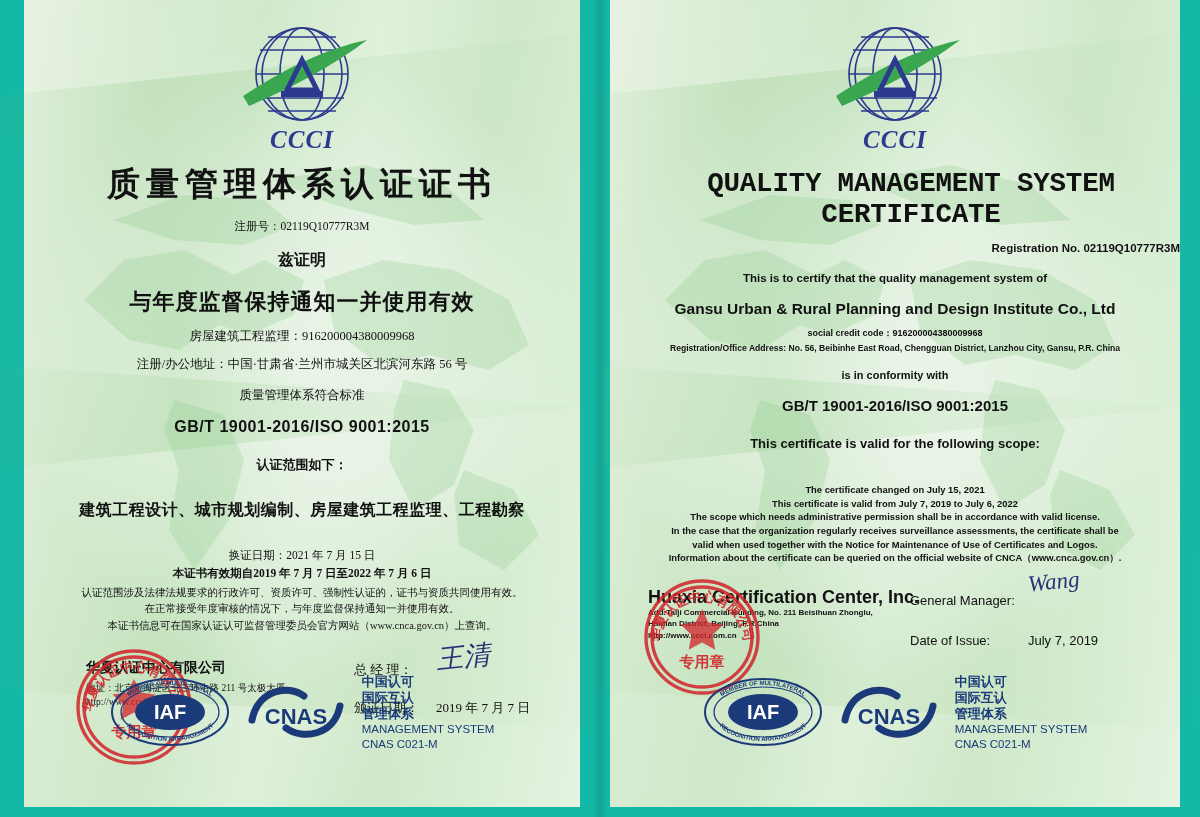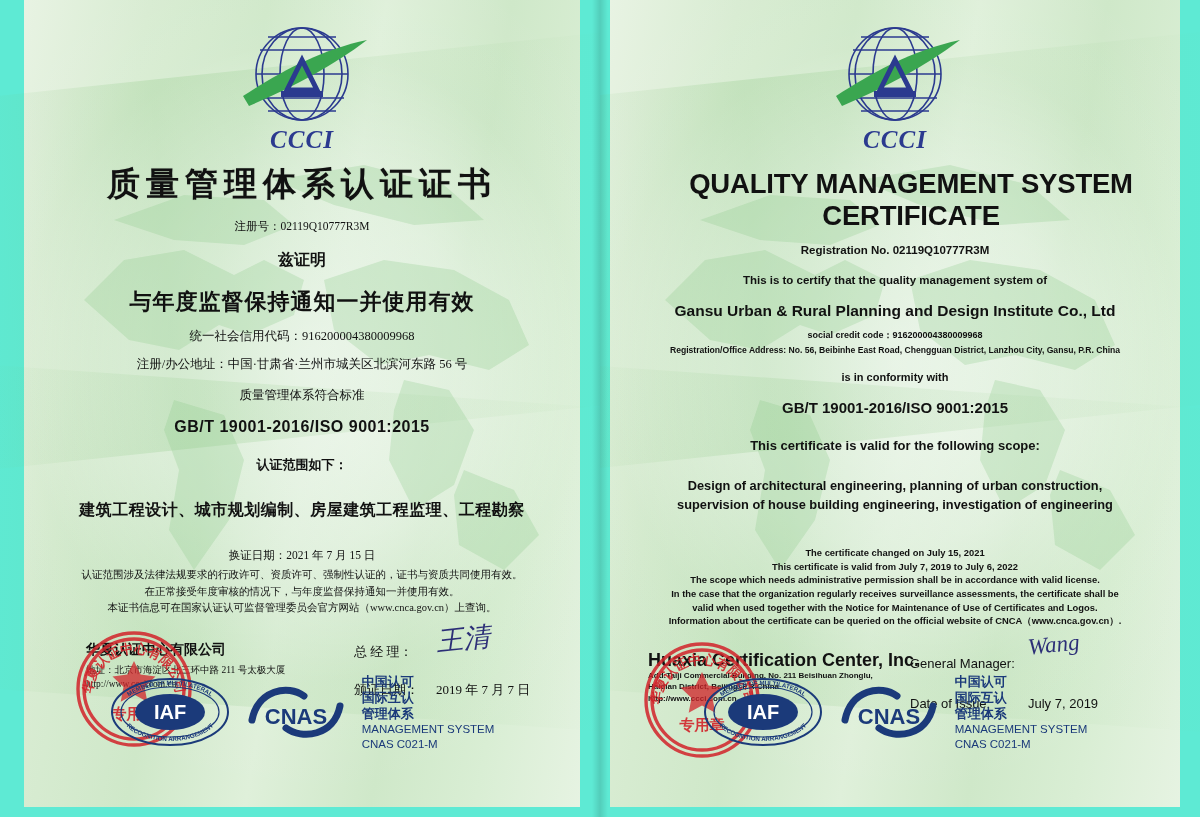--- a/index.html
+++ b/index.html
@@ -18,21 +18,21 @@
     width: 1200px;
     height: 817px;
     background: #ffffff;
     display: flex;
   }
   .cert {
     position: relative;
     width: 600px;
     height: 817px;
     overflow: hidden;
-    background: #5eead4;
+    background: #14b8a6;
   }
   .cert-inner {
     position: absolute;
     left: 24px;
     top: 0px;
     width: 556px;
     height: 807px;
     background:
       radial-gradient(ellipse 70% 55% at 50% 45%, rgba(255,255,255,0.92) 0%, rgba(255,255,255,0.55) 42%, rgba(255,255,255,0.06) 72%, rgba(255,255,255,0) 100%),
       linear-gradient(100deg, #e8f3e3 0%, #d8ecd2 18%, #cfe8c9 35%, #dff0da 52%, #cfe8c9 70%, #d9eed4 85%, #e6f3e2 100%);
@@ -107,39 +107,40 @@
   .title-cn {
     font-family: "Liberation Serif", serif;
     font-weight: bold;
     font-size: 33px;
     letter-spacing: 6px;
     color: #111;
     margin-top: 8px;
     text-shadow: 0 0 1px rgba(0,0,0,0.25);
   }
   .title-en {
-    font-family: Liberation Sans, sans-serif;
+    font-family: Liberation Mono, monospace;
     font-weight: bold;
     font-size: 27.5px;
     letter-spacing: -0.2px;
     color: #111;
     margin-top: 14px;
     padding-left: 32px;
   }
   .reg-no {
     font-size: 11.5px;
     margin-top: 12px;
     color: #111;
     font-family: "Liberation Serif", serif;
   }
   .reg-no-en {
     font-size: 11.5px;
     font-weight: bold;
     margin-top: 12px;
     color: #111;
+    text-align: right;
   }
   .lead-cn {
     font-family: "Liberation Serif", serif;
     font-size: 16px;
     font-weight: bold;
     margin-top: 16px;
   }
   .lead-en {
     font-size: 11.5px;
     font-weight: bold;
@@ -400,29 +401,30 @@
               </g>
             </svg>
           </div>
           <div class="logo-text">CCCI</div>
         </div>
 
         <div class="title-cn">质量管理体系认证证书</div>
         <div class="reg-no">注册号：02119Q10777R3M</div>
         <div class="lead-cn">兹证明</div>
         <div class="org-cn">与年度监督保持通知一并使用有效</div>
-        <div class="small-cn">统一社会信用代码：916200004380009968</div>
+        <div class="small-cn">房屋建筑工程监理：916200004380009968</div>
         <div class="small-cn">注册/办公地址：中国·甘肃省·兰州市城关区北滨河东路 56 号</div>
         <div class="conform-cn">质量管理体系符合标准</div>
         <div class="standard-cn">GB/T 19001-2016/ISO 9001:2015</div>
         <div class="scope-label-cn">认证范围如下：</div>
         <div class="scope-cn">建筑工程设计、城市规划编制、房屋建筑工程监理、工程勘察</div>
 
         <div class="dates-cn">
           <div>换证日期：2021 年 7 月 15 日</div>
+          <div class="b">本证书有效期自2019 年 7 月 7 日至2022 年 7 月 6 日</div>
         </div>
         <div class="notes-cn">
           <div>认证范围涉及法律法规要求的行政许可、资质许可、强制性认证的，证书与资质共同使用有效。</div>
           <div>在正常接受年度审核的情况下，与年度监督保持通知一并使用有效。</div>
           <div>本证书信息可在国家认证认可监督管理委员会官方网站（www.cnca.gov.cn）上查询。</div>
         </div>
 
         <div class="sigblock">
           <div class="issuer-cn">华夏认证中心有限公司</div>
           <div class="issuer-addr-cn">
@@ -535,24 +537,20 @@
 
         <div class="title-en">QUALITY MANAGEMENT SYSTEM CERTIFICATE</div>
         <div class="reg-no-en">Registration No. 02119Q10777R3M</div>
         <div class="lead-en">This is to certify that the quality management system of</div>
         <div class="org-en">Gansu Urban &amp; Rural Planning and Design Institute Co., Ltd</div>
         <div class="small-en">social credit code：916200004380009968</div>
         <div class="small-en addr">Registration/Office Address: No. 56, Beibinhe East Road, Chengguan District, Lanzhou City, Gansu, P.R. China</div>
         <div class="conform-en">is in conformity with</div>
         <div class="standard-en">GB/T 19001-2016/ISO 9001:2015</div>
         <div class="scope-label-en">This certificate is valid for the following scope:</div>
-        <div class="scope-en">
-          <div>Design of architectural engineering, planning of urban construction,</div>
-          <div>supervision of house building engineering, investigation of engineering</div>
-        </div>
 
         <div class="notes-en">
           <div class="first">The certificate changed on July 15, 2021</div>
           <div>This certificate is valid from July 7, 2019 to July 6, 2022</div>
           <div>The scope which needs administrative permission shall be in accordance with valid license.</div>
           <div>In the case that the organization regularly receives surveillance assessments, the certificate shall be</div>
           <div>valid when used together with the Notice for Maintenance of Use of Certificates and Logos.</div>
           <div>Information about the certificate can be queried on the official website of CNCA（www.cnca.gov.cn）.</div>
         </div>
 

